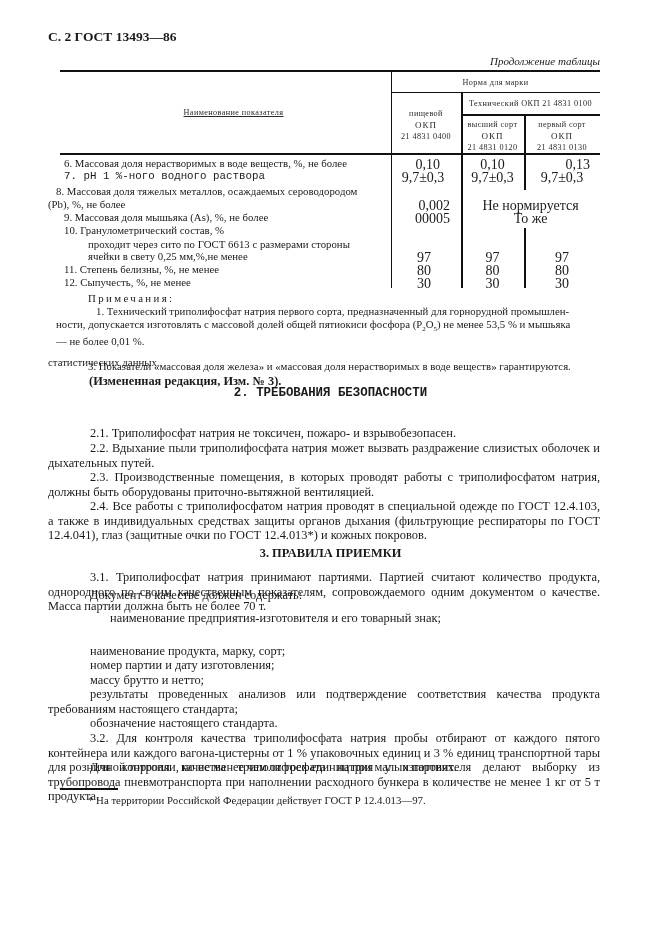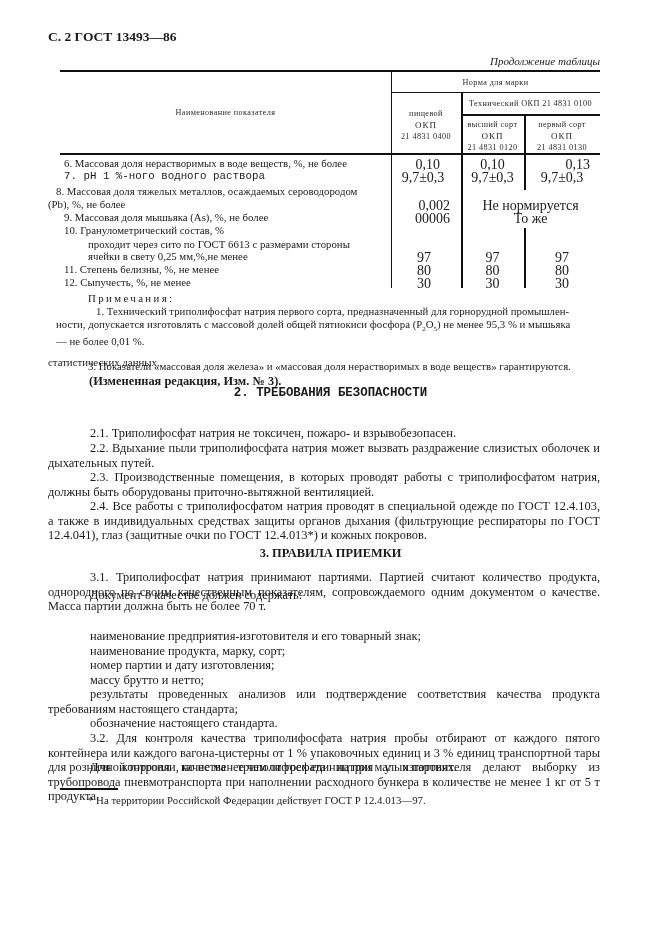--- a/index.html
+++ b/index.html
@@ -46,21 +46,21 @@
   <div class="hline" style="left:60px; top:70px; width:540px; height:1.5px;"></div>
   <div class="hline" style="left:60px; top:153px; width:540px; height:2px;"></div>
   <div class="hline" style="left:391px; top:92px; width:209px; height:1px;"></div>
   <div class="hline" style="left:461px; top:114px; width:139px; height:1.5px;"></div>
 
   <div class="vline" style="left:391px; top:70px; width:1px; height:218px;"></div>
   <div class="vline" style="left:461px; top:92px; width:1.5px; height:196px;"></div>
   <div class="vline" style="left:524px; top:114px; width:1.5px; height:76px;"></div>
   <div class="vline" style="left:524px; top:228px; width:1.5px; height:60px;"></div>
 
-  <div class="th" style="left:60px; width:331px; top:107px;">Наименование показателя</div>
+  <div class="th" style="left:68px; width:331px; top:107px;text-decoration:underline;">Наименование показателя</div>
   <div class="th" style="left:391px; width:209px; top:77px;">Норма для марки</div>
   <div class="th" style="left:391px; width:70px; top:108px;">
     <div>пищевой</div>
     <div class="okp">ОКП</div>
     <div>21 4831 0400</div>
   </div>
   <div class="th" style="left:461px; width:139px; top:98px;">Технический ОКП 21 4831 0100</div>
   <div class="th" style="left:461px; width:63px; top:119px;">
     <div>высший сорт</div>
     <div class="okp">ОКП</div>
@@ -81,21 +81,21 @@
   <div class="cell" style="left:391px; width:64px; text-align:center; top:170px;">9,7±0,3</div>
   <div class="cell c2" style="top:170px;">9,7±0,3</div>
   <div class="cell" style="left:524px; width:76px; text-align:center; top:170px;">9,7±0,3</div>
 
   <div class="row-label" style="left:56px; top:185px;">8. Массовая доля тяжелых металлов, осаждаемых сероводородом</div>
   <div class="row-label" style="left:48px; top:198px;">(Pb), %, не более</div>
   <div class="cell" style="left:391px; width:59px; text-align:right; top:198px;">0,002</div>
   <div class="cell merged" style="top:198px;">Не нормируется</div>
 
   <div class="row-label" style="left:64px; top:211px;">9. Массовая доля мышьяка (As), %, не более</div>
-  <div class="cell" style="left:391px; width:59px; text-align:right; top:211px;">00006</div>
+  <div class="cell" style="left:391px; width:59px; text-align:right; top:211px;">00005</div>
   <div class="cell merged" style="top:211px;">То же</div>
 
   <div class="row-label" style="left:64px; top:224px;">10. Гранулометрический состав, %</div>
   <div class="row-label" style="left:88px; top:238px;">проходит через сито по ГОСТ 6613 с размерами стороны</div>
   <div class="row-label" style="left:88px; top:250px;">ячейки в свету 0,25 мм,%,не менее</div>
   <div class="cell" style="left:391px; width:40px; text-align:right; top:250px;">97</div>
   <div class="cell c2" style="top:250px;">97</div>
   <div class="cell" style="left:524px; width:76px; text-align:center; top:250px;">97</div>
 
   <div class="row-label" style="left:64px; top:263px;">11. Степень белизны, %, не менее</div>
@@ -105,42 +105,42 @@
 
   <div class="row-label" style="left:64px; top:276px;">12. Сыпучесть, %, не менее</div>
   <div class="cell" style="left:391px; width:40px; text-align:right; top:276px;">30</div>
   <div class="cell c2" style="top:276px;">30</div>
   <div class="cell" style="left:524px; width:76px; text-align:center; top:276px;">30</div>
 </div>
 
 <div class="abs notes-title">Примечания:</div>
 <div class="para" style="top:305px;margin-left:8px;">
   <span class="ind"></span><span>1. Технический триполифосфат натрия первого сорта, предназначенный для горнорудной промышлен-</span><br>
-  <span>ности, допускается изготовлять с массовой долей общей пятиокиси фосфора (P</span><sub>2</sub><span>O</span><sub>5</sub><span>) не менее 95,3 % и мышьяка</span><br>
+  <span>ности, допускается изготовлять с массовой долей общей пятиокиси фосфора (P</span><sub>2</sub><span>O</span><sub>5</sub><span>) не менее 53,5 % и мышьяка</span><br>
   <span>— не более 0,01 %.</span>
 </div>
 <div class="para" style="top:343px;">
   <span class="ind"></span><br>
   <span>статистических данных.</span>
 </div>
 <div class="para" style="top:358px; top:360px;">
   <span class="ind"></span><span>3. Показатели «массовая доля железа» и «массовая доля нерастворимых в воде веществ» гарантируются.</span>
 </div>
 <div class="abs edition">(Измененная редакция, Изм. № 3).</div>
 
 <div class="section-title" style="top:386px;font-family:Liberation Mono, monospace;">2. ТРЕБОВАНИЯ БЕЗОПАСНОСТИ</div>
 <div class="body-para" style="top:426px;"><span class="ind"></span><span>2.1. Триполифосфат натрия не токсичен, пожаро- и взрывобезопасен.</span></div>
 <div class="body-para" style="top:441px;"><span class="ind"></span><span>2.2. Вдыхание пыли триполифосфата натрия может вызвать раздражение слизистых оболочек и дыхательных путей.</span></div>
 <div class="body-para" style="top:470px;"><span class="ind"></span><span>2.3. Производственные помещения, в которых проводят работы с триполифосфатом натрия, должны быть оборудованы приточно-вытяжной вентиляцией.</span></div>
 <div class="body-para" style="top:499px;"><span class="ind"></span><span>2.4. Все работы с триполифосфатом натрия проводят в специальной одежде по ГОСТ 12.4.103, а также в индивидуальных средствах защиты органов дыхания (фильтрующие респираторы по ГОСТ 12.4.041), глаз (защитные очки по ГОСТ 12.4.013*) и кожных покровов.</span></div>
 
 <div class="section-title" style="top:546px;">3. ПРАВИЛА ПРИЕМКИ</div>
 <div class="body-para" style="top:570px;"><span class="ind"></span><span>3.1. Триполифосфат натрия принимают партиями. Партией считают количество продукта, однородного по своим качественным показателям, сопровождаемого одним документом о качестве. Масса партии должна быть не более 70 т.</span></div>
 <div class="line" style="top:588px;">Документ о качестве должен содержать:</div>
-<div class="line" style="top:629px;">наименование предприятия-изготовителя и его товарный знак;</div>
+<div class="line" style="top:611px;margin-left:20px;">наименование предприятия-изготовителя и его товарный знак;</div>
 <div class="line" style="top:644px;">наименование продукта, марку, сорт;</div>
 <div class="line" style="top:658px;">номер партии и дату изготовления;</div>
 <div class="line" style="top:673px;">массу брутто и нетто;</div>
 <div class="body-para" style="top:687px;"><span class="ind"></span><span>результаты проведенных анализов или подтверждение соответствия качества продукта требованиям настоящего стандарта;</span></div>
 <div class="line" style="top:716px;">обозначение настоящего стандарта.</div>
 <div class="body-para" style="top:731px;"><span class="ind"></span><span>3.2. Для контроля качества триполифосфата натрия пробы отбирают от каждого пятого контейнера или каждого вагона-цистерны от 1 % упаковочных единиц и 3 % единиц транспортной тары для розничной торговли, но не менее чем от трех единиц при малых партиях.</span></div>
 <div class="body-para" style="top:760px;"><span class="ind"></span><span>Для контроля качества триполифосфата натрия у изготовителя делают выборку из трубопровода пневмотранспорта при наполнении расходного бункера в количестве не менее 1 кг от 5 т продукта.</span></div>
 
 <div class="footnote-rule"></div>
 <div class="abs footnote">* На территории Российской Федерации действует ГОСТ Р 12.4.013—97.</div>

